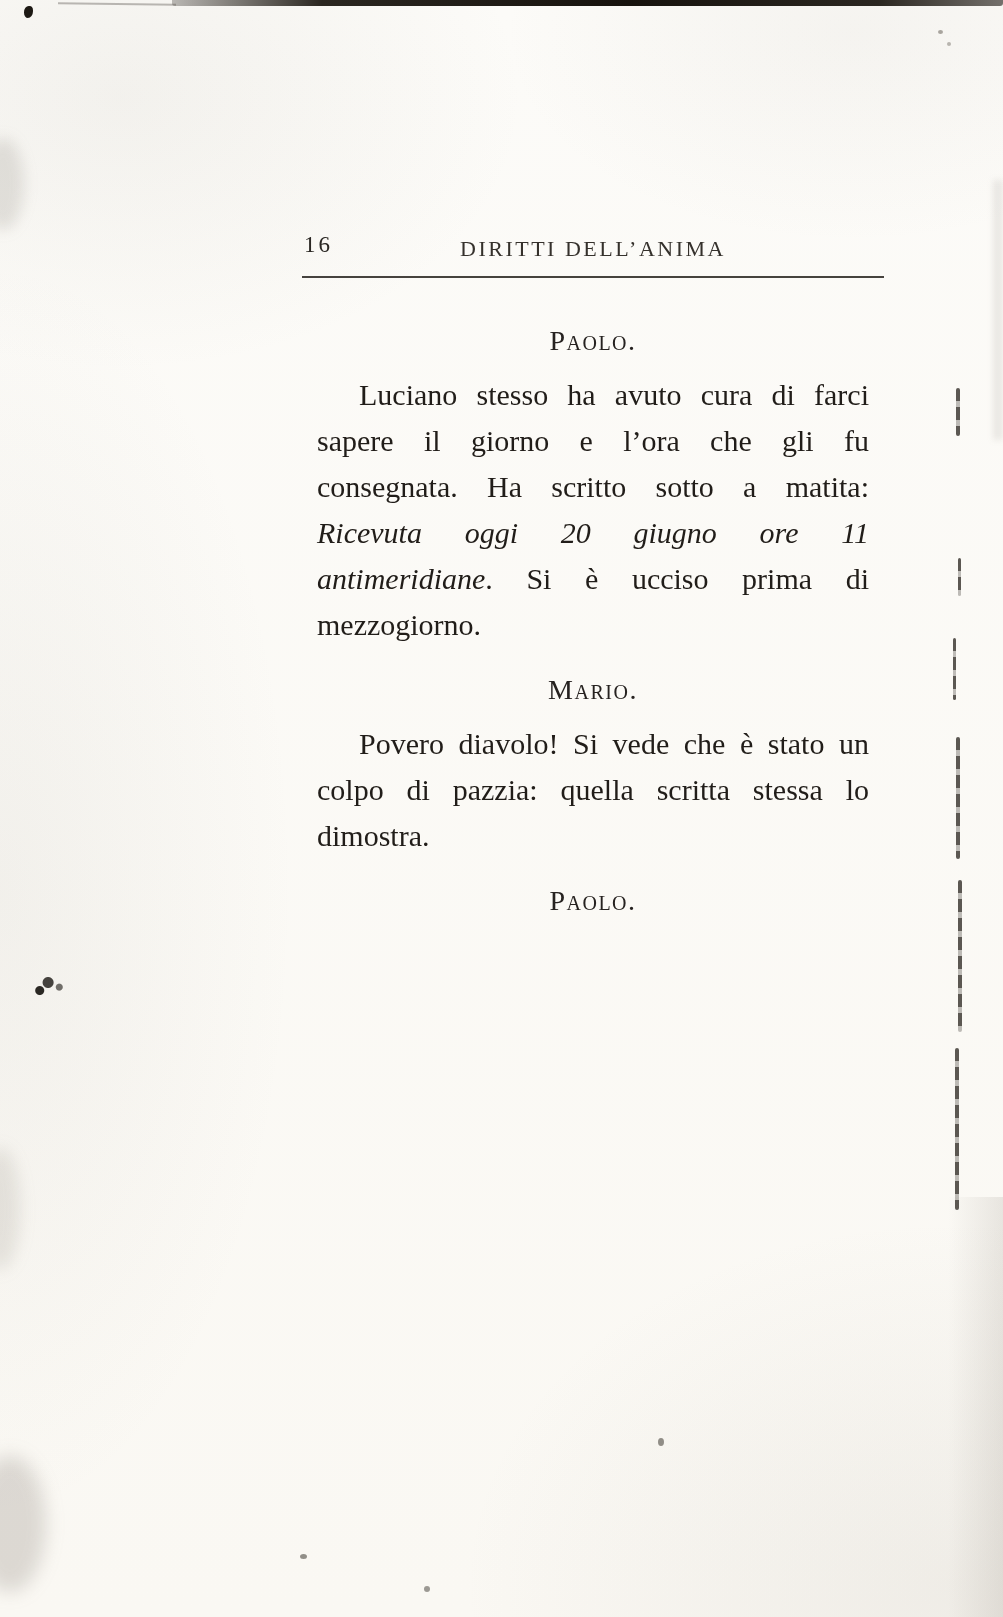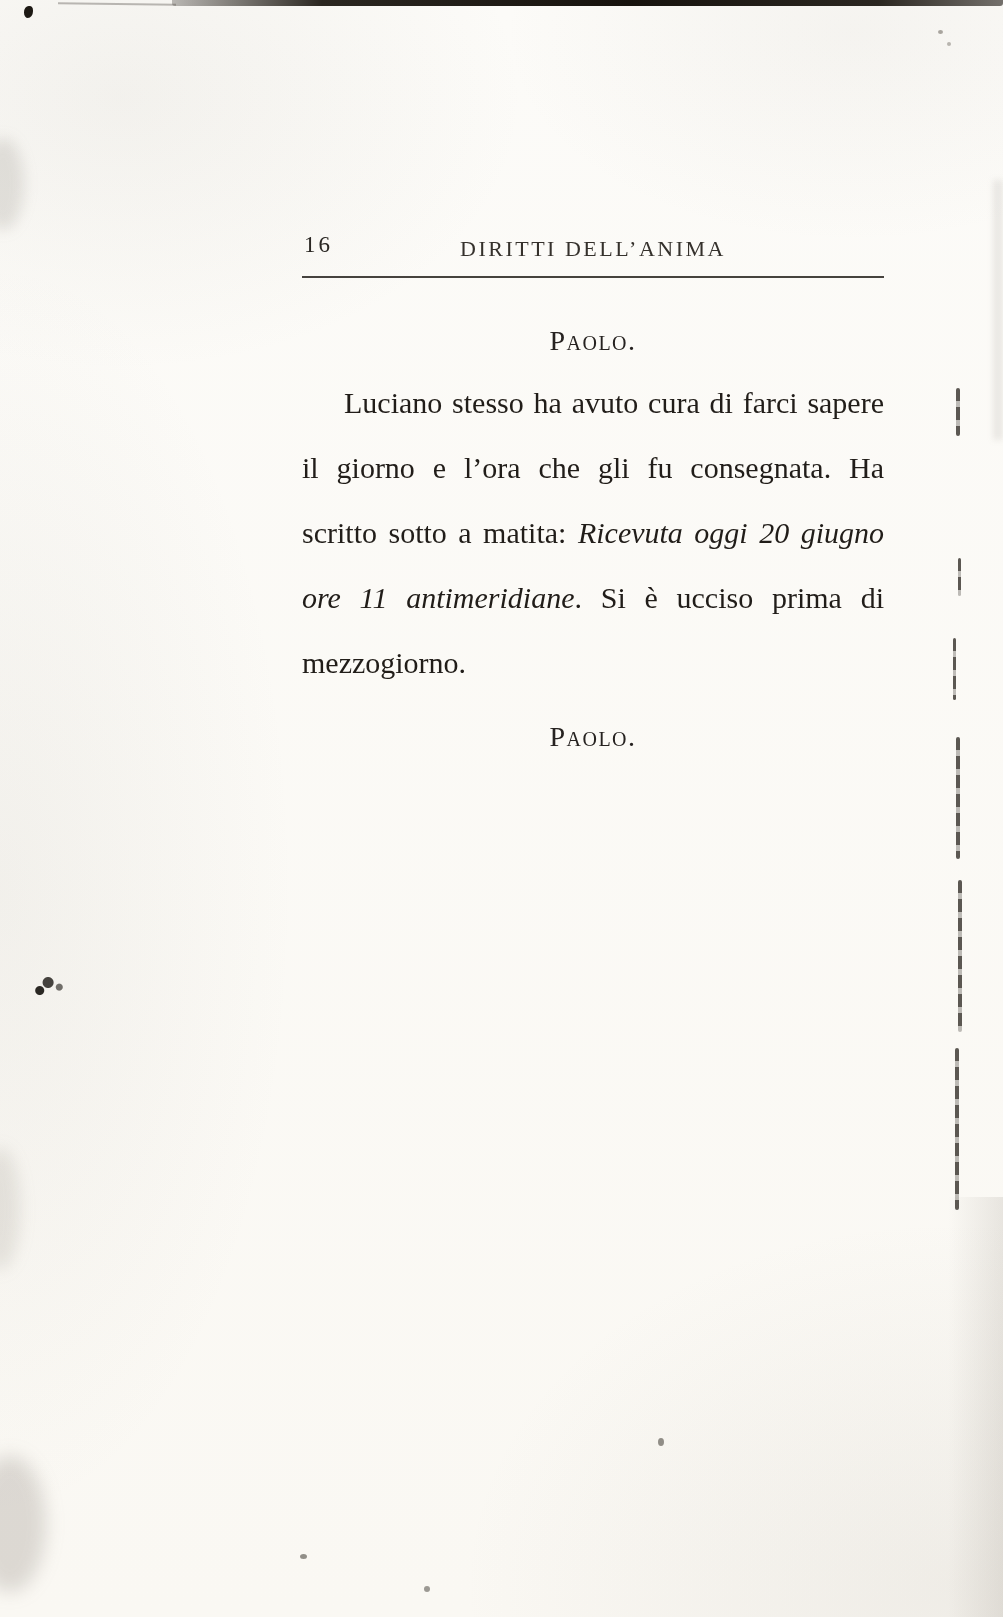--- a/index.html
+++ b/index.html
@@ -53,23 +53,23 @@
     font-variant: small-caps;
     font-size: 28px;
     letter-spacing: 1.5px;
     margin: 26px 0 13px 0;
     color: #262220;
     font-family: Liberation Serif, serif;
   }
   .speech-first .speaker { margin-top: 47px; }
 
   .body-text {
-    margin: 0;
+    margin: 15px;
     font-size: 30px;
-    line-height: 65px;
+    line-height: 46px;
     text-align: justify;
     text-indent: 42px;
     word-spacing: 1.5px;
     color: #211d19;
   }
   .body-text em { font-style: italic; }
 
   
   .artifact { position: absolute; pointer-events: none; }
 
@@ -141,20 +141,24 @@
       <span class="page-number">16</span>
       <span class="running-header">DIRITTI DELL’ANIMA</span>
     </div>
     <div class="header-rule"></div>
 
     <div class="speech speech-first">
       <div class="speaker">Paolo.</div>
       <p class="body-text"><span>Luciano stesso ha avuto cura di farci sapere il giorno e l’ora che gli fu consegnata. Ha scritto sotto a matita: </span><em>Ricevuta oggi 20 giugno ore 11 antimeridiane</em><span>. Si è ucciso prima di mezzogiorno.</span></p>
     </div>
 
+    <div class="speech">
+      <div class="speaker">Mario.</div>
+      <p class="body-text">Povero diavolo! Si vede che è stato un colpo di pazzia: quella scritta stessa lo dimostra.</p>
+    </div>
 
     <div class="speech">
       <div class="speaker">Paolo.</div>
     </div>
 
   </div>
 
   <div class="artifact art-topline"></div>
   <div class="artifact art-topline-left"></div>
   <div class="artifact art-speck-tl"></div>

